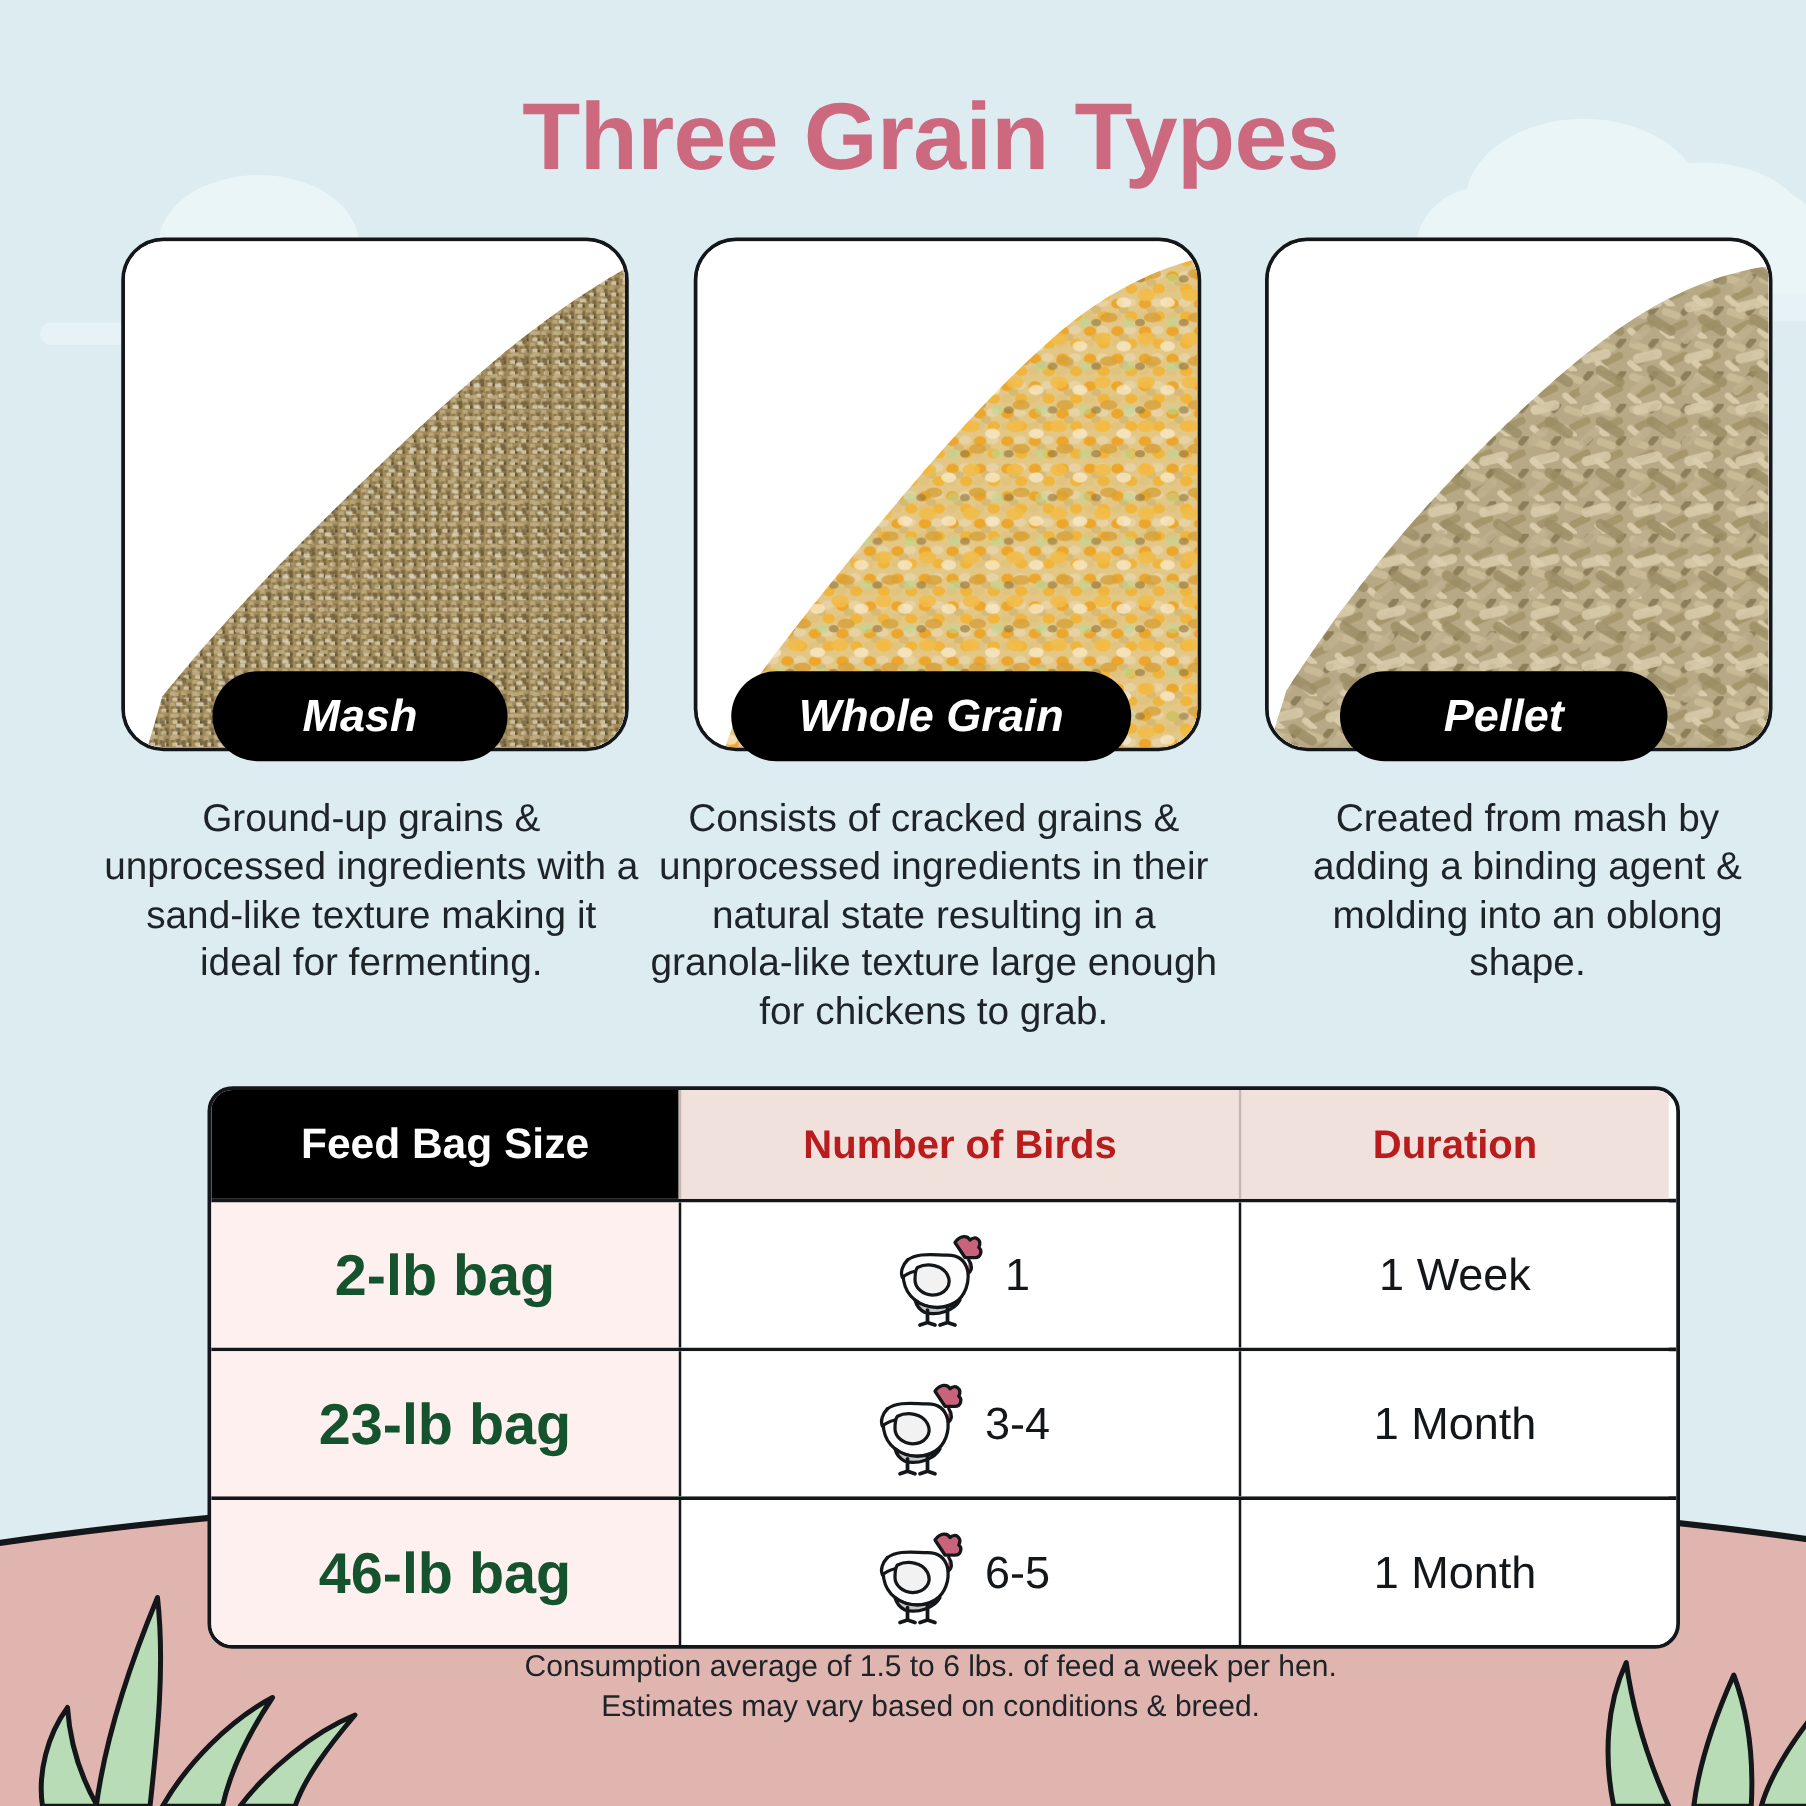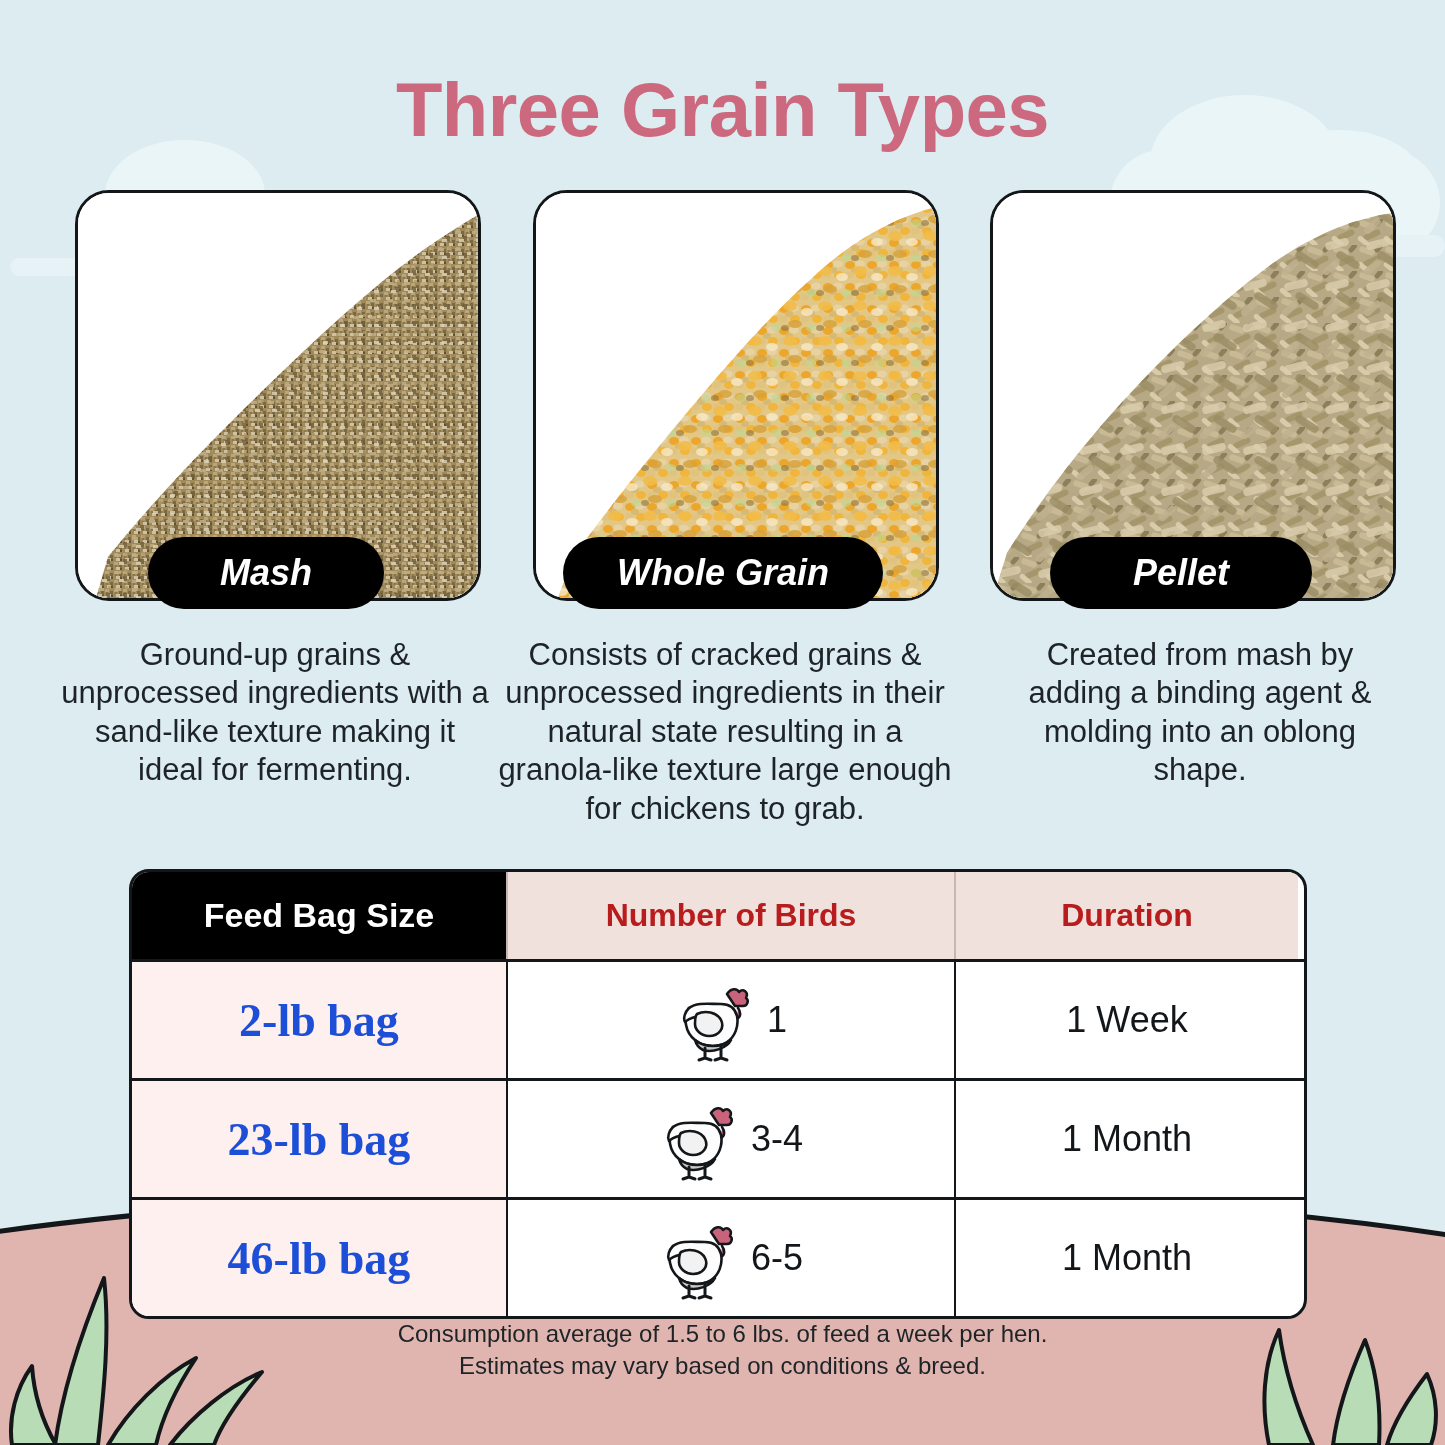--- a/index.html
+++ b/index.html
@@ -3,21 +3,21 @@
 <meta charset="utf-8">
 <style>
   html,body{margin:0;padding:0;}
   body{
     width:1445px;height:1445px;
     background:#dcecf1;
     font-family:"Liberation Sans", sans-serif;
     overflow:hidden;
     position:relative;
   }
-  .stage{position:absolute;inset:0;width:1152px;height:1445px;}
+  .stage{position:absolute;inset:0;width:1152px;height:1445px;margin-left:22px;}
 
   
   .sky{position:absolute;inset:0;background:#dcecf1;}
   .cloud{position:absolute;background:#eaf5f8;border-radius:50%;}
   .cloud-tr-a{left:1150px;top:95px;width:190px;height:135px;}
   .cloud-tr-b{left:1255px;top:130px;width:170px;height:110px;}
   .cloud-tr-c{left:1110px;top:150px;width:330px;height:105px;border-radius:60px;}
   .cloud-tr-strip{left:1095px;top:235px;width:350px;height:22px;border-radius:12px;background:#e6f2f6;}
   .cloud-tl-a{left:105px;top:140px;width:160px;height:110px;}
   .cloud-tl-strip{left:10px;top:258px;width:190px;height:18px;border-radius:10px;background:#e6f2f6;}
@@ -60,37 +60,37 @@
     position:absolute;top:636px;text-align:center;
     font-size:31px;line-height:1.24;color:#1d2327;
     font-weight:400;
   }
   .desc-1{left:60px;width:430px;}
   .desc-2{left:490px;width:470px;}
   .desc-3{left:1000px;width:400px;}
 
   
   .table-wrap{
-    position:absolute;left:129px;top:869px;width:1172px;
+    position:absolute;left:144px;top:869px;width:1172px;
     border:3px solid #14171a;border-radius:20px;overflow:hidden;
     background:#ffffff;
   }
   .trow{display:flex;}
   .trow + .trow{border-top:3px solid #14171a;}
   .tc{box-sizing:border-box;display:flex;align-items:center;justify-content:center;}
   .c1{width:374px;}
   .c2{width:448px;border-left:2px solid #14171a;}
   .c3{width:344px;border-left:2px solid #14171a;}
 
   .hdr{height:87px;}
   .hdr .c1{background:#000000;color:#ffffff;font-size:34px;font-weight:700;}
   .hdr .c2,.hdr .c3{background:#f0e1dd;color:#b91c1c;font-size:32px;font-weight:700;border-left-color:#c9b6b2;}
 
   .body-row{height:116px;}
-  .body-row .c1{background:#fdf0ee;color:#1d4ed8;font-size:46px;font-weight:700;font-family:Liberation Serif, serif;}
+  .body-row .c1{background:#fdf0ee;color:#14532d;font-size:46px;font-weight:700;}
   .body-row .c2,.body-row .c3{background:#ffffff;color:#14171a;font-size:36px;font-weight:400;}
   .birds{display:flex;align-items:center;gap:14px;}
   .bird-count{font-size:36px;}
 
   
   .footer{
     position:absolute;left:0;top:1318px;width:1445px;text-align:center;
     font-size:24px;line-height:1.35;color:#1d2327;
   }
   .footer div{display:block;}

